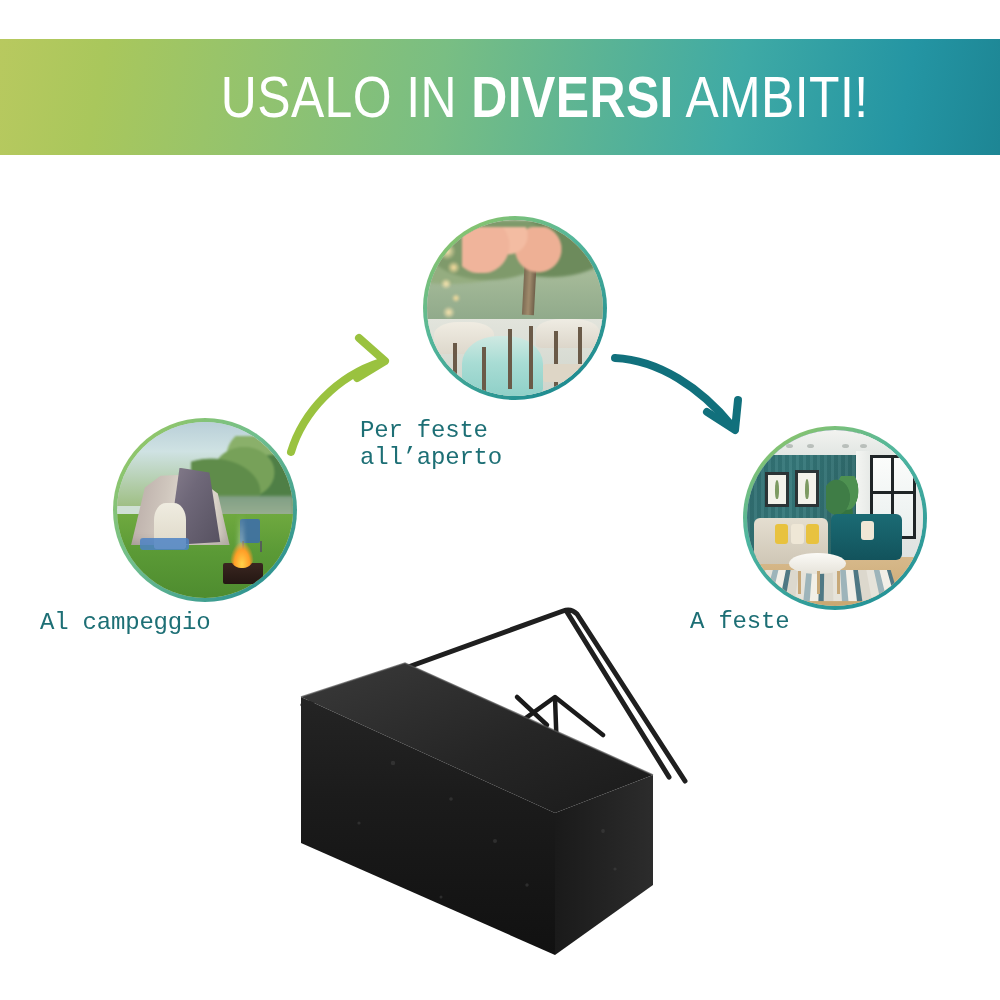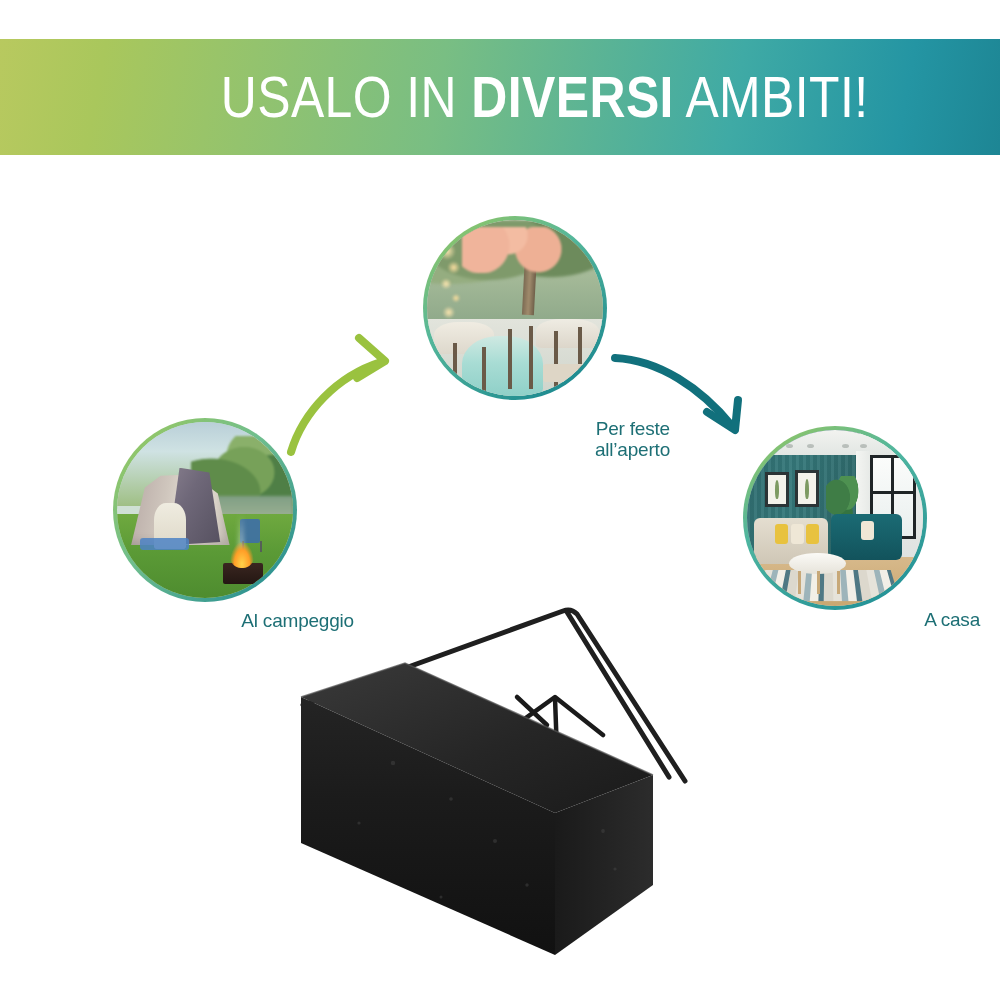--- a/index.html
+++ b/index.html
@@ -42,33 +42,33 @@
   }
   .photo{
     width:100%;height:100%;
     border-radius:50%;
     overflow:hidden;
     position:relative;
     background:#cfe0d4;
   }
   .node-label{
     position:absolute;
-    text-align:right;
+    text-align:left;
     color:#1d6f75;
-    font-size:19px;
+    font-size:24px;
     line-height:1.12;
-    font-family:Liberation Sans, sans-serif;
+    font-family:Liberation Mono, monospace;
     letter-spacing:-0.2px;
     white-space:pre-line;
   }
 
   
   #circle-camping{left:113px;top:418px;width:184px;height:184px;
     background:linear-gradient(135deg,#9fc95a 0%,#6fbe8e 45%,#1a8693 100%);}
-  #label-camping{left:24px;top:610px;width:330px;}
+  #label-camping{left:40px;top:610px;width:330px;}
 
   #circle-party{left:423px;top:216px;width:184px;height:184px;
     background:linear-gradient(145deg,#9fc95a 0%,#55b79a 40%,#0f7f8e 100%);}
   #label-party{left:360px;top:418px;width:310px;}
 
   #circle-home{left:743px;top:426px;width:184px;height:184px;
     background:linear-gradient(150deg,#9fc95a 0%,#4eb5a0 40%,#1a8a95 100%);}
   #label-home{left:690px;top:609px;width:290px;}
 
   
@@ -303,21 +303,21 @@
           <div class="sofa-teal">
             <div class="cush pill-cream" style="left:42%"></div>
           </div>
           <div class="coffee-table"></div>
           <div class="table-leg" style="left:29%"></div>
           <div class="table-leg" style="left:40%"></div>
           <div class="table-leg" style="left:51%"></div>
         </div>
       </div>
     </div>
-    <div class="node-label" id="label-home">A casa</div>
+    <div class="node-label" id="label-home">A feste</div>
   </div>
 
   <svg class="arrow-svg" id="arrow-1" width="170" height="130" viewBox="0 0 170 130">
     <path d="M6,122 C18,82 52,46 96,32" fill="none" stroke="#9ac23f" stroke-width="8" stroke-linecap="round"></path>
     <path d="M74,8 L100,31 L72,48" fill="none" stroke="#9ac23f" stroke-width="8" stroke-linecap="round" stroke-linejoin="round"></path>
   </svg>
 
   <svg class="arrow-svg" id="arrow-2" width="175" height="130" viewBox="0 0 175 130">
     <path d="M10,28 C54,30 96,58 127,96" fill="none" stroke="#11707c" stroke-width="8" stroke-linecap="round"></path>
     <path d="M102,82 L130,100 L133,70" fill="none" stroke="#11707c" stroke-width="8" stroke-linecap="round" stroke-linejoin="round"></path>

